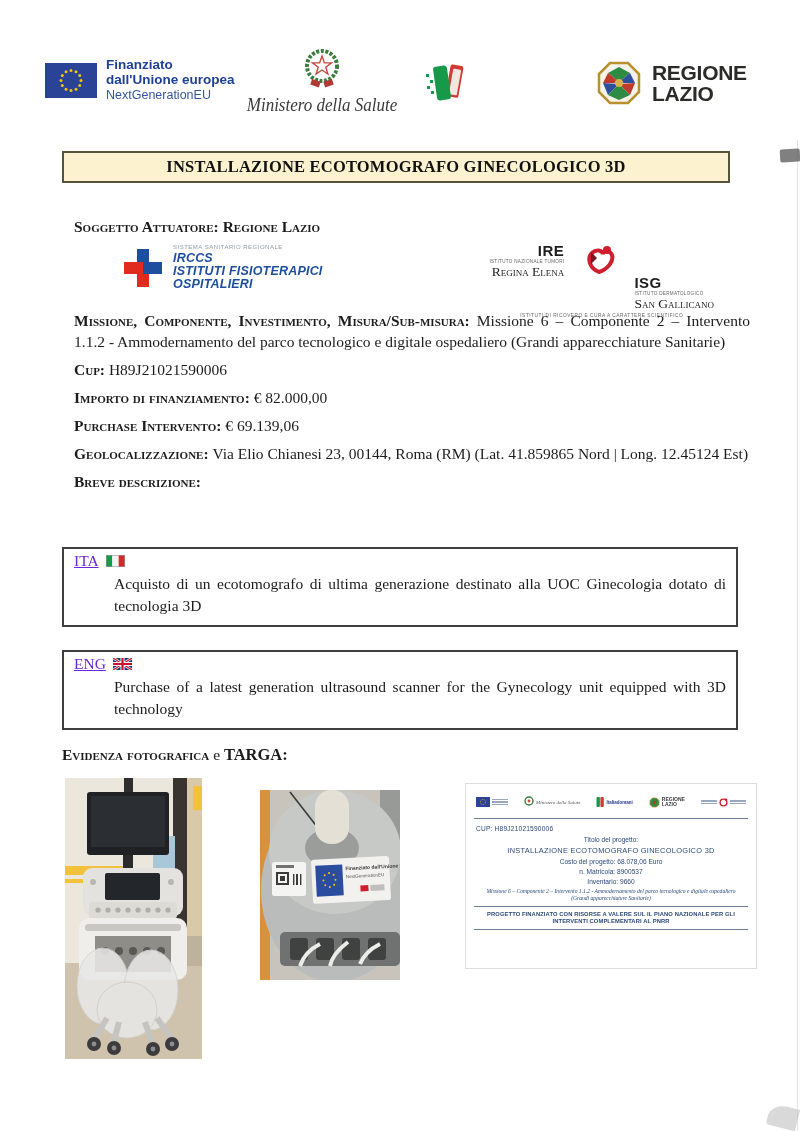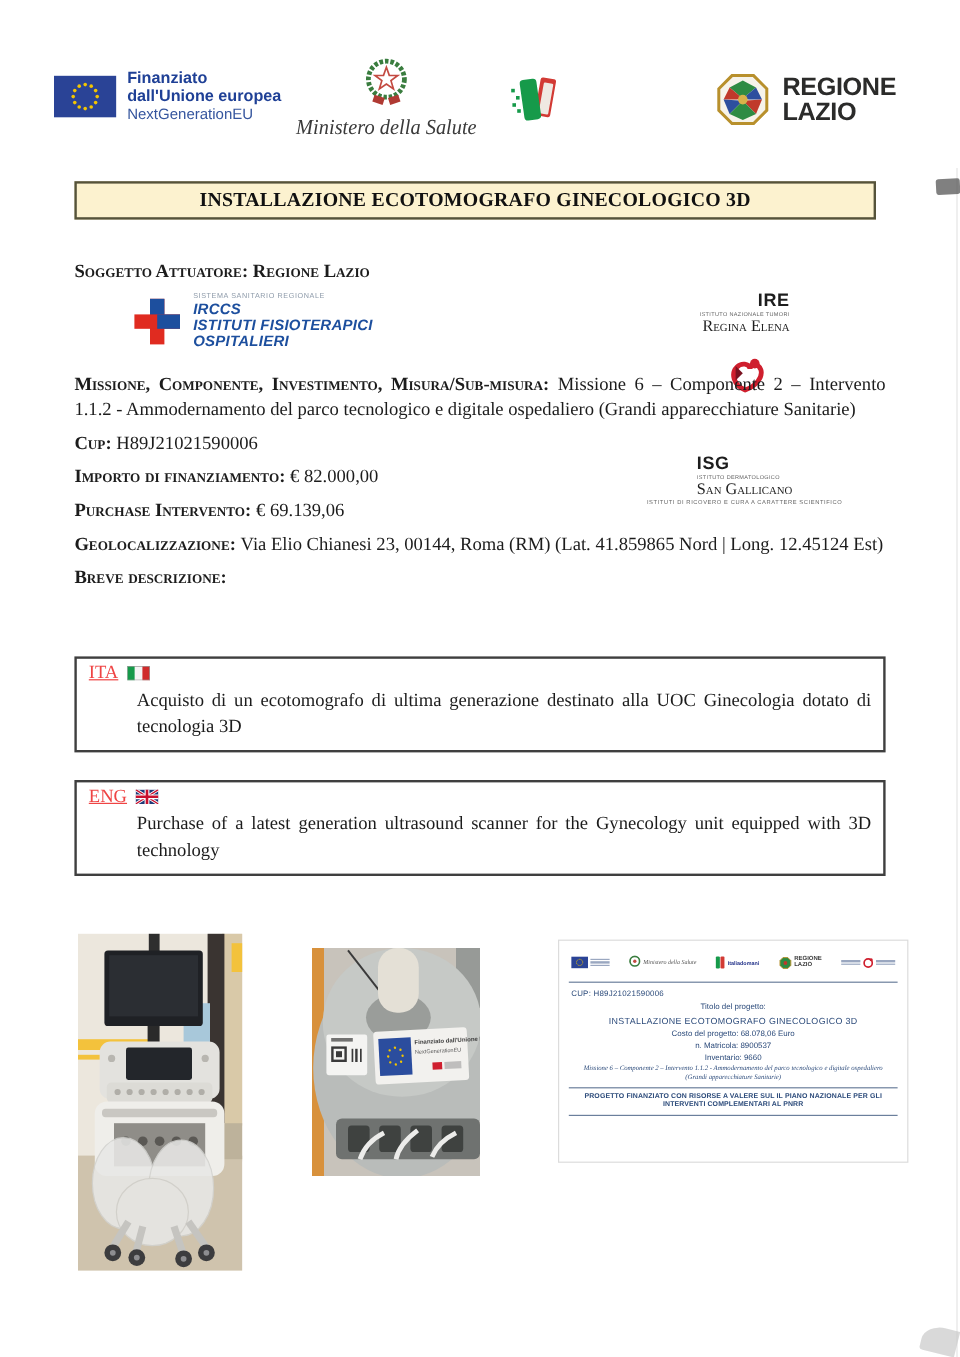--- a/index.html
+++ b/index.html
@@ -24,44 +24,44 @@
   .rl-logo { left:596px; top:60px; gap:10px; }
   .rl-text { font-family:"Liberation Sans", sans-serif; font-size:21px; font-weight:600; color:#2b2b2a; line-height:21px; letter-spacing:-.3px; }
   
   .banner {
     position:absolute; left:62px; top:151px; width:668px; height:32px;
     background:#fcf2cf; border:2px solid #55533a;
     display:flex; align-items:center; justify-content:center;
     font-size:16.5px; font-weight:bold; letter-spacing:.2px; color:#111;
   }
   
-  .content { position:absolute; left:62px; top:216px; width:676px; }
+  .content { position:absolute; left:74px; top:216px; width:676px; }
   p.field { margin:0 0 7px 0; font-size:15.5px; line-height:21px; text-align:justify; }
   .sc { font-variant:small-caps; font-weight:bold; }
   
   .org-logos { display:flex; align-items:flex-start; height:56px; margin:4px 0 10px 0; }
   .irccs { display:flex; gap:7px; margin-left:46px; align-items:center; }
   .irccs-txt { font-family:"Liberation Sans", sans-serif; color:#1d4f9e; }
   .irccs-sys { font-size:6px; color:#8d9aa9; letter-spacing:.5px; margin-bottom:2px; }
   .irccs-main { font-size:12.5px; font-weight:bold; line-height:13px; letter-spacing:.2px;font-style:italic; }
   .ire { margin-left:auto; margin-right:36px; font-family:"Liberation Sans", sans-serif; text-align:center; }
-  .ire-row { display:flex; align-items:center; gap:19px;flex-direction:column; }
+  .ire-row { display:flex; align-items:flex-start; gap:19px; }
   .ire-col { display:flex; flex-direction:column; }
   .ire-col.l { align-items:flex-end; text-align:right; }
   .ire-col.r { align-items:flex-start; text-align:left;margin-top:32px; }
   .ire-big { font-size:15px; font-weight:bold; color:#1d1d1d; letter-spacing:.5px; line-height:14px; }
   .ire-sub { font-size:4.6px; color:#666; letter-spacing:.3px; margin:1px 0; }
   .ire-name { font-family:"Liberation Serif", serif; font-variant:small-caps; font-size:13.5px; color:#1d1d1d; line-height:13px; }
   .ire-foot { font-size:4.8px; color:#666; letter-spacing:.5px; margin-top:3px; }
   
   .lang-box { position:absolute; left:62px; width:676px; border:2px solid #3f3f3f; background:#fff; padding:3px 10px 8px 10px; }
   .lang-box.ita { top:547px; }
   .lang-box.eng { top:650px; }
   .box-head { font-size:15.5px; display:flex; align-items:center; gap:7px; }
-  .box-lang { text-decoration:underline; color:#ef4444; }
+  .box-lang { text-decoration:underline; color:#6d28d9; }
   .box-text { font-size:15.5px; line-height:22px; text-align:justify; margin-top:3px;margin-left:40px; }
   
   .evidenza { position:absolute; left:62px; top:745px; font-size:15.5px; }
   .targa-b { font-weight:bold; font-size:16.5px; }
   
   .photo { position:absolute; display:block; }
   .photo-left { left:65px; top:778px; }
   .photo-mid { left:260px; top:790px; }
   
   .targa { position:absolute; left:465px; top:783px; width:292px; height:186px; background:#fff;
@@ -227,20 +227,21 @@
         <rect x="0" y="0" width="19" height="12" fill="#1f3a78"></rect>
         <path d="M0,0 L19,12 M19,0 L0,12" stroke="#ffffff" stroke-width="2.6"></path>
         <path d="M0,0 L19,12 M19,0 L0,12" stroke="#c8102e" stroke-width="1.1"></path>
         <path d="M9.5,0 V12 M0,6 H19" stroke="#ffffff" stroke-width="4"></path>
         <path d="M9.5,0 V12 M0,6 H19" stroke="#c8102e" stroke-width="2.2"></path>
       </svg>
     </div>
     <div class="box-text">Purchase of a latest generation ultrasound scanner for the Gynecology unit equipped with 3D technology</div>
   </div>
 
+  <div class="evidenza"><span class="sc">Evidenza fotografica</span><span> e </span><span class="targa-b">TARGA:</span></div>
 
   <svg class="photo photo-left" width="137" height="281" viewBox="0 0 137 281">
     <rect x="0" y="0" width="137" height="190" fill="#ece7dd"></rect>
     <rect x="120" y="0" width="17" height="160" fill="#d9c9a8"></rect>
     <rect x="108" y="0" width="14" height="158" fill="#3a3431"></rect>
     <rect x="88" y="58" width="22" height="100" fill="#a8c8da"></rect>
     <rect x="0" y="88" width="62" height="9" fill="#f3c23c"></rect>
     <rect x="0" y="101" width="56" height="4" fill="#f3c23c"></rect>
     <rect x="128" y="8" width="9" height="24" fill="#f3c23c"></rect>
     <rect x="0" y="185" width="137" height="96" fill="#cfc3ad"></rect>

